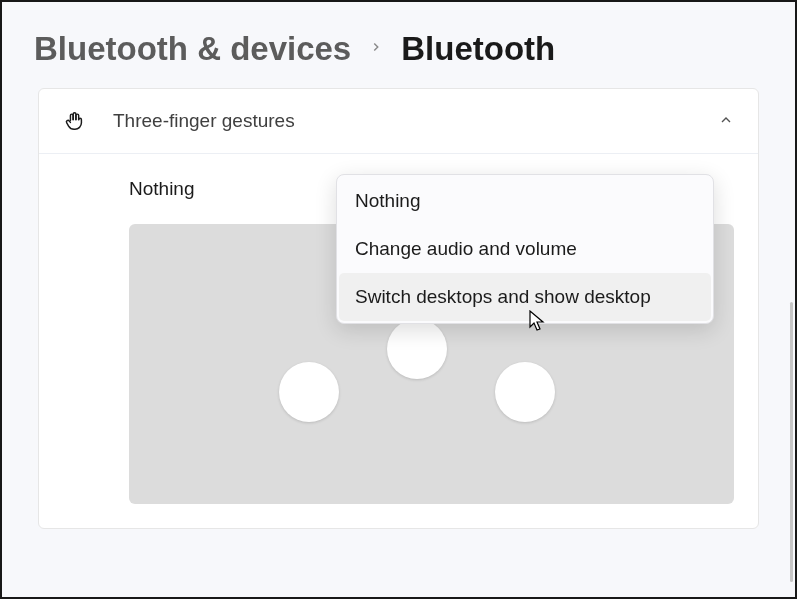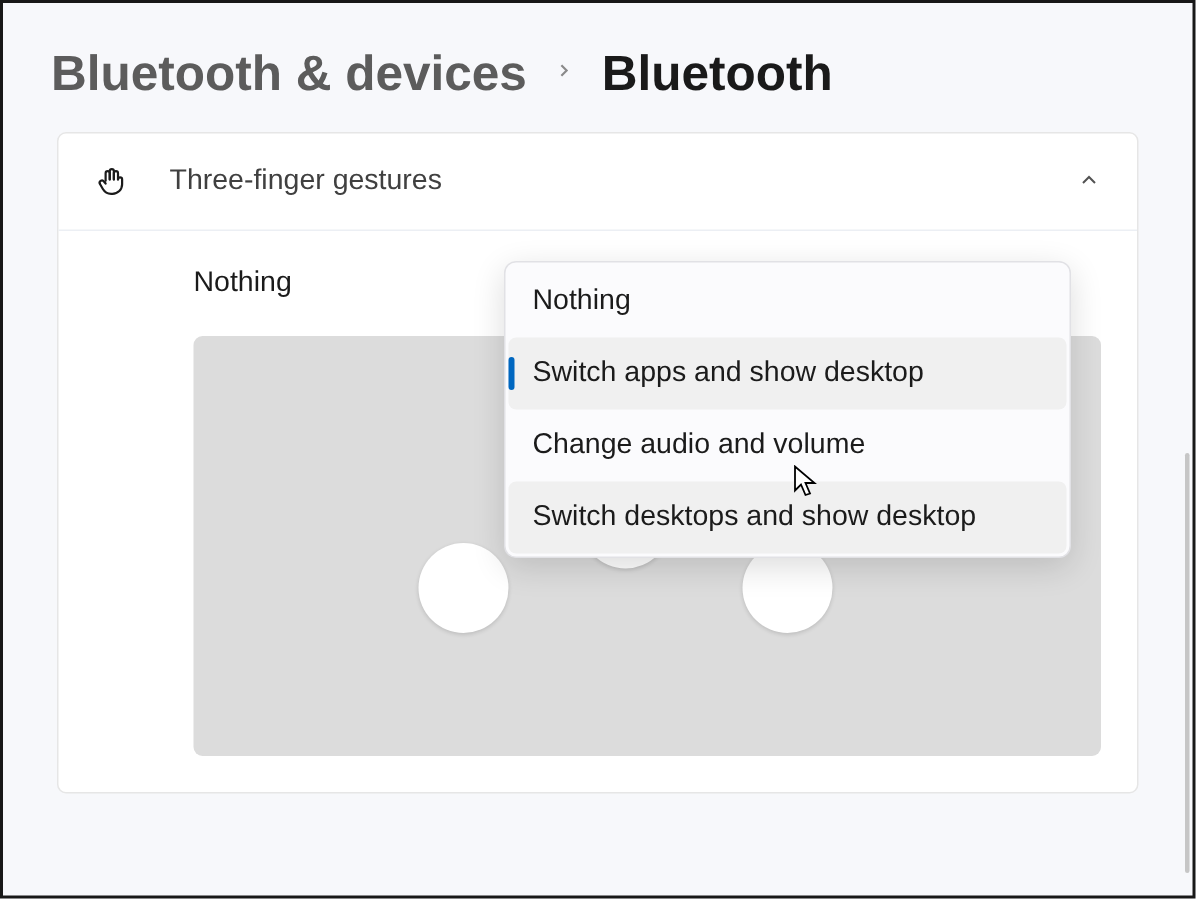--- a/index.html
+++ b/index.html
@@ -180,21 +180,20 @@
 
   <div class="touchpad-visual">
     <div class="dot dot1"></div>
     <div class="dot dot2"></div>
     <div class="dot dot3"></div>
   </div>
 </div>
 
 <div class="dropdown">
   <div class="dd-item">Nothing</div>
-  <div class="dd-item selected">Switch apps and show desktop</div>
   <div class="dd-item">Change audio and volume</div>
   <div class="dd-item hovered">Switch desktops and show desktop</div>
 </div>
 
 <div class="scrollbar"></div>
 
 <div class="cursor-pointer">
   <svg width="18" height="22" viewBox="0 0 18 22">
     <path d="M1 1 L1 17 L5 13 L8 20 L11 19 L8 12 L14 12 Z" fill="#fff" stroke="#000" stroke-width="1.2"></path>
   </svg>

